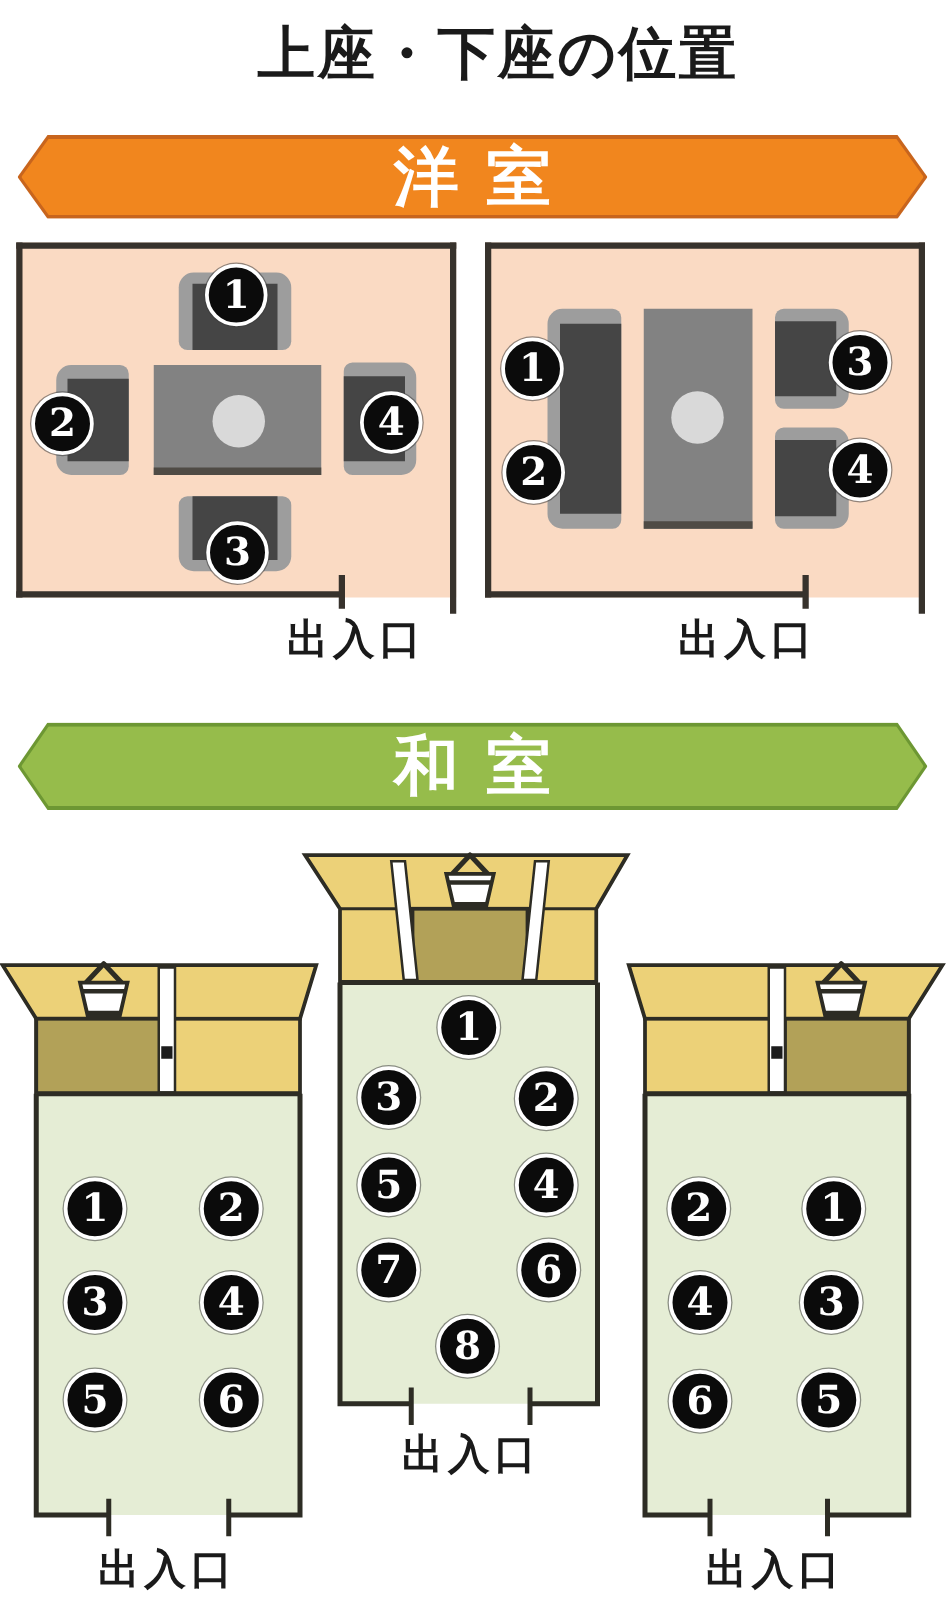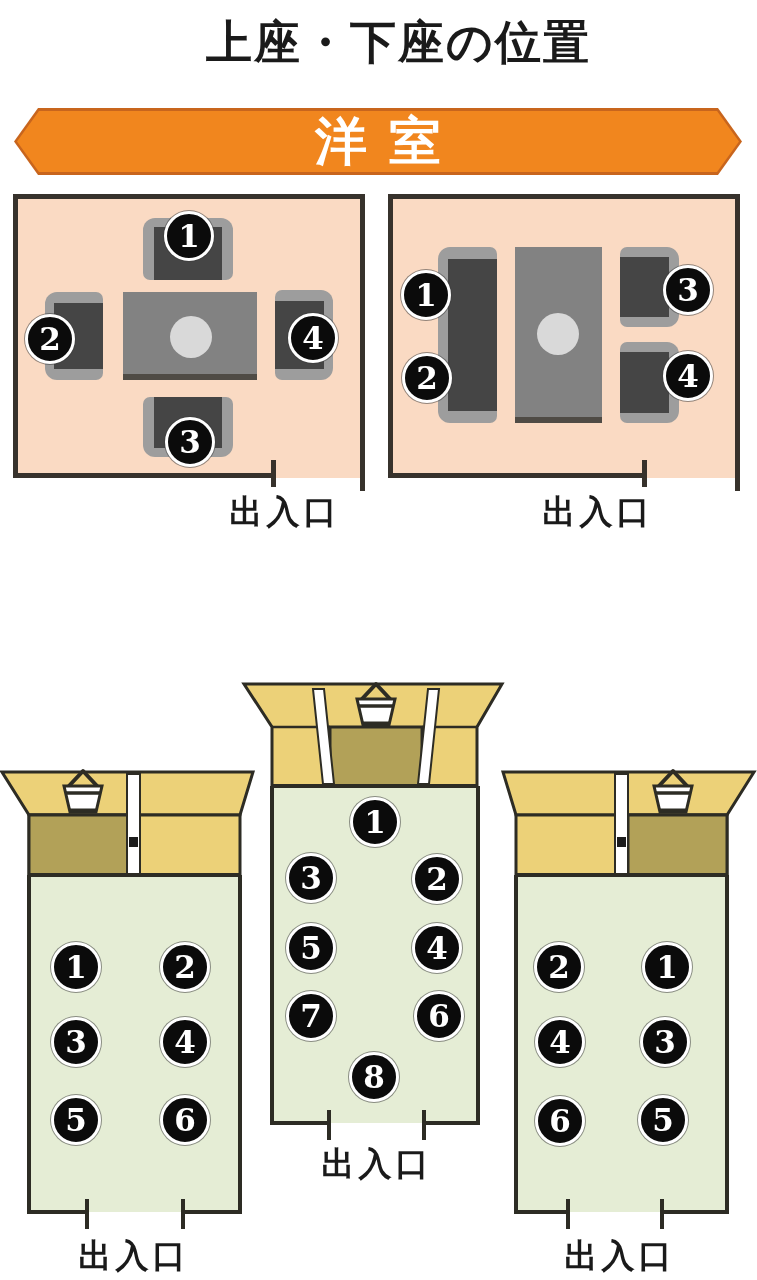--- a/index.html
+++ b/index.html
@@ -126,20 +126,24 @@
       </div>
     <div class="chair" id="chairB-4">
         <div class="chair-seat"></div>
       </div>
     <div class="table" id="tableB">
       <div class="table-edge"></div>
       <div class="table-circle"></div>
     </div>
   </div>
 
+  <div class="banner" id="banner-japanese">
+    <div class="banner-fill"></div>
+    <div class="banner-label">和室</div>
+  </div>
 
   <svg id="jap-svg" width="757" height="575" viewBox="0 660 757 575">
     <defs>
       <g id="vase">
         <polyline points="-15,16 0,0 15,16" style="fill:none;stroke:var(--jline);stroke-width:4;stroke-linecap:round;stroke-linejoin:round"></polyline>
         <polygon points="-19,15 19,15 13,41 -13,41" style="fill:#fff;stroke:var(--jline);stroke-width:3"></polygon>
         <line x1="-18" y1="22" x2="18" y2="22" style="stroke:var(--jline);stroke-width:3.5"></line>
         <line x1="-13" y1="39" x2="13" y2="39" style="stroke:var(--jline);stroke-width:3"></line>
       </g>
     </defs>

